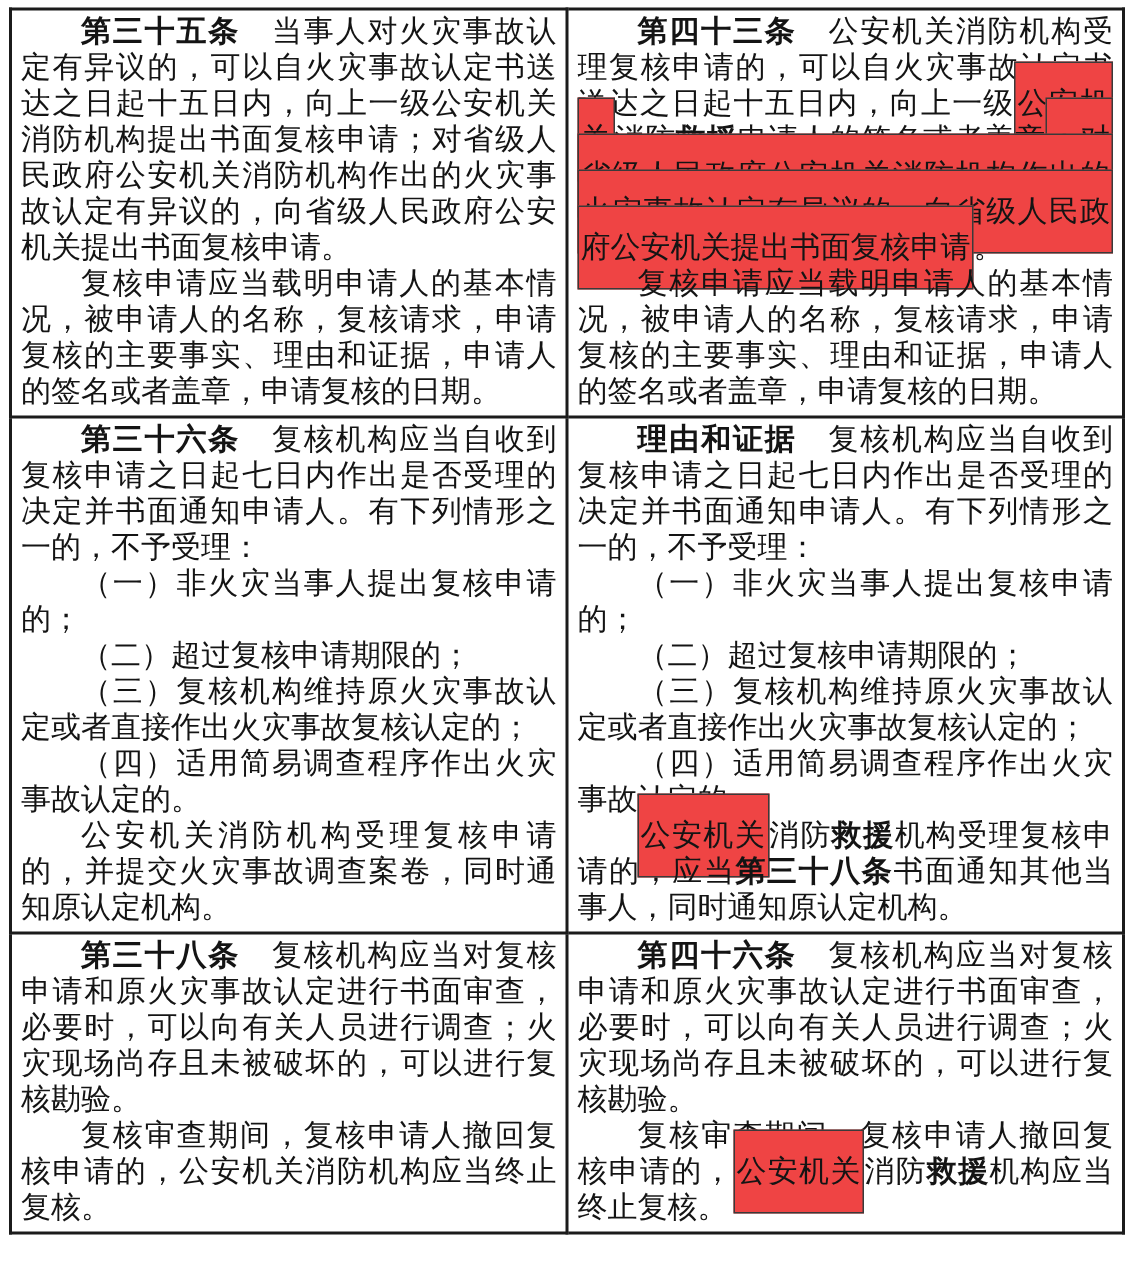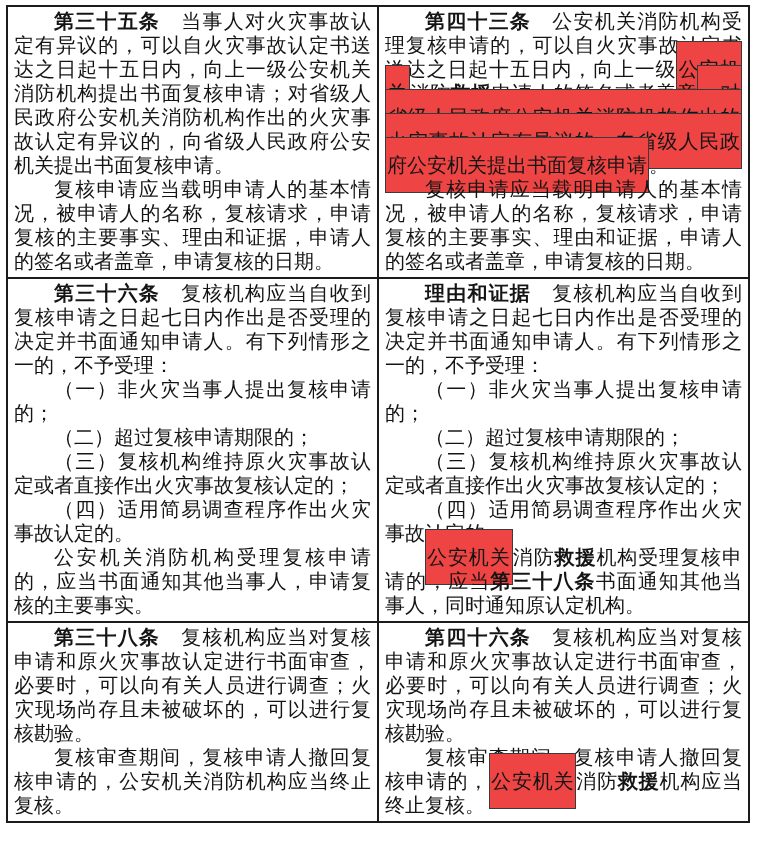--- a/index.html
+++ b/index.html
@@ -65,21 +65,21 @@
             <p><span>复核申请应当载明申请人的基本情况，被申请人的名称，复核请求，申请复核的主要事实、理由和证据，申请人的签名或者盖章，申请复核的日期。</span></p>
           </td>
         </tr>
         <tr>
           <td>
             <p><span class="b">第三十六条</span><span>　复核机构应当自收到复核申请之日起七日内作出是否受理的决定并书面通知申请人。有下列情形之一的，不予受理：</span></p>
             <p><span>（一）非火灾当事人提出复核申请的；</span></p>
             <p><span>（二）超过复核申请期限的；</span></p>
             <p><span>（三）复核机构维持原火灾事故认定或者直接作出火灾事故复核认定的；</span></p>
             <p><span>（四）适用简易调查程序作出火灾事故认定的。</span></p>
-            <p><span>公安机关消防机构受理复核申请的，应当书面通知其他当事人，申请复核的主要事实。</span></p>
+            <p><span>公安机关消防机构受理复核申请的，并提交火灾事故调查案卷，同时通知原认定机构。</span></p>
           </td>
           <td>
             <p><span class="b">理由和证据</span><span>　复核机构应当自收到复核申请之日起七日内作出是否受理的决定并书面通知申请人。有下列情形之一的，不予受理：</span></p>
             <p><span>（一）非火灾当事人提出复核申请的；</span></p>
             <p><span>（二）超过复核申请期限的；</span></p>
             <p><span>（三）复核机构维持原火灾事故认定或者直接作出火灾事故复核认定的；</span></p>
             <p><span>（四）适用简易调查程序作出火灾事故认定的。</span></p>
             <p><span class="h">公安机关</span><span>消防</span><span class="b">救援</span><span>机构受理复核申请的，应当</span><span class="b">第三十八条</span><span>书面通知其他当事人，同时通知原认定机构。</span></p>
           </td>
         </tr>

